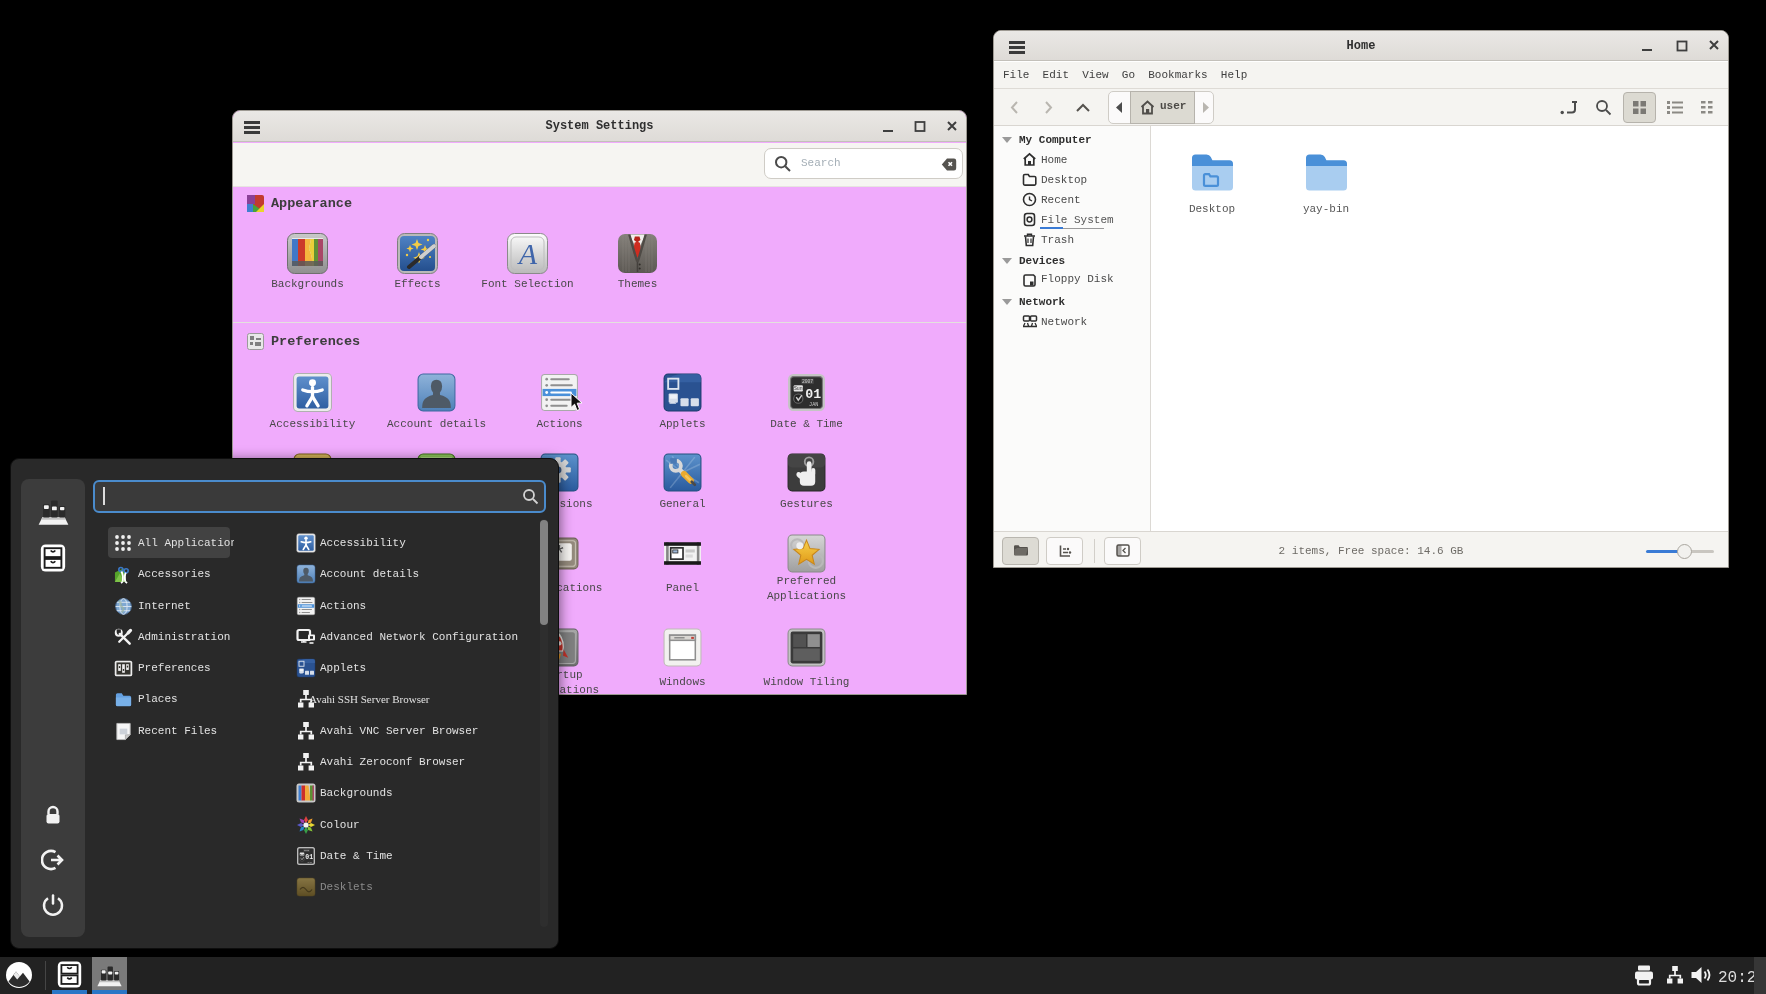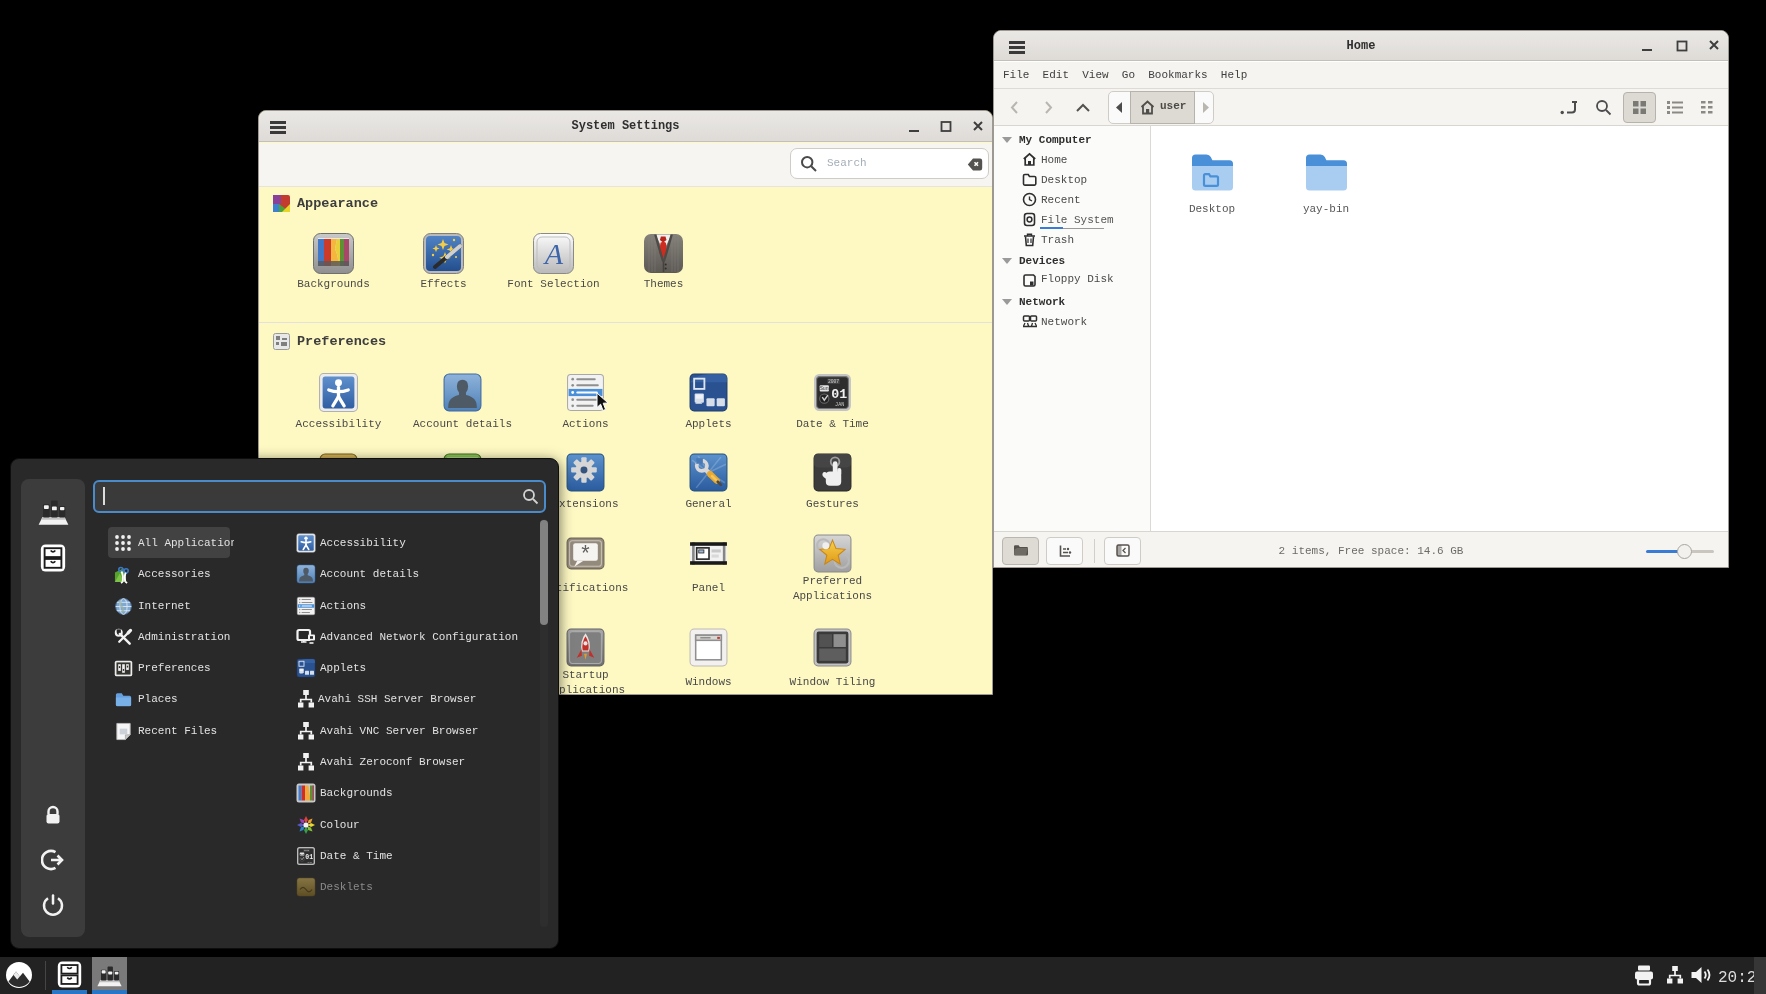--- a/index.html
+++ b/index.html
@@ -304,21 +304,21 @@
   <rect x="5" y="15" width="12" height="5.5" rx="1.5" fill="none" stroke="#f2f2f2" stroke-width="2.2"></rect>
 </symbol>
 <symbol id="s-volume" viewBox="0 0 22 22">
   <path d="M1.5 8 h4.5 l5.5-5 v16 l-5.5-5 H1.5 z" fill="#f2f2f2"></path>
   <path d="M14.5 7.5 q2.6 3.5 0 7" stroke="#f2f2f2" stroke-width="1.8" fill="none"></path>
   <path d="M17.5 5.5 q4 5.5 0 11" stroke="#f2f2f2" stroke-width="1.8" fill="none"></path>
 </symbol>
 </defs>
 </svg>
 
-<div class="win" id="ss" style="left:258px; top:110px; width:735px; height:585px; background:#fef9c3;">
+<div class="win" id="ss" style="left:232px; top:110px; width:735px; height:585px; background:#f0abfc;">
   <div class="titlebar"></div>
   <div class="hamburger" style="left:11px; top:10px;">
       <div></div>
       <div></div>
       <div></div>
     </div>
   <div class="wtitle">System Settings</div>
   <svg class="wbtn" style="left:642px;" viewBox="0 0 26 31">
       <rect x="8" y="19" width="10" height="2" fill="#3e3e3e"></rect>
     </svg>
@@ -827,21 +827,21 @@
       <use href="#s-netadv"></use>
     </svg>
   <div class="mrow" style="left:309px; top:170px;">Advanced Network Configuration</div>
   <svg class="abs" style="left:285px; top:199px;" width="20" height="20">
       <use href="#s-applets"></use>
     </svg>
   <div class="mrow" style="left:309px; top:201px;">Applets</div>
   <svg class="abs" style="left:285px; top:230px;" width="20" height="20">
       <use href="#s-avahi"></use>
     </svg>
-  <div class="mrow" style="left:307px; top:232px;">Avahi SSH Server Browser</div>
+  <div class="mrow" style="left:298px; top:232px;font-family:Liberation Serif, serif;">Avahi SSH Server Browser</div>
   <svg class="abs" style="left:285px; top:262px;" width="20" height="20">
       <use href="#s-avahi"></use>
     </svg>
   <div class="mrow" style="left:309px; top:264px;">Avahi VNC Server Browser</div>
   <svg class="abs" style="left:285px; top:293px;" width="20" height="20">
       <use href="#s-avahi"></use>
     </svg>
   <div class="mrow" style="left:309px; top:295px;">Avahi Zeroconf Browser</div>
   <svg class="abs" style="left:285px; top:324px;" width="20" height="20" viewBox="0 0 40 40">
       <rect x="1" y="1" width="38" height="38" rx="5" fill="#c9c9c9"></rect>

